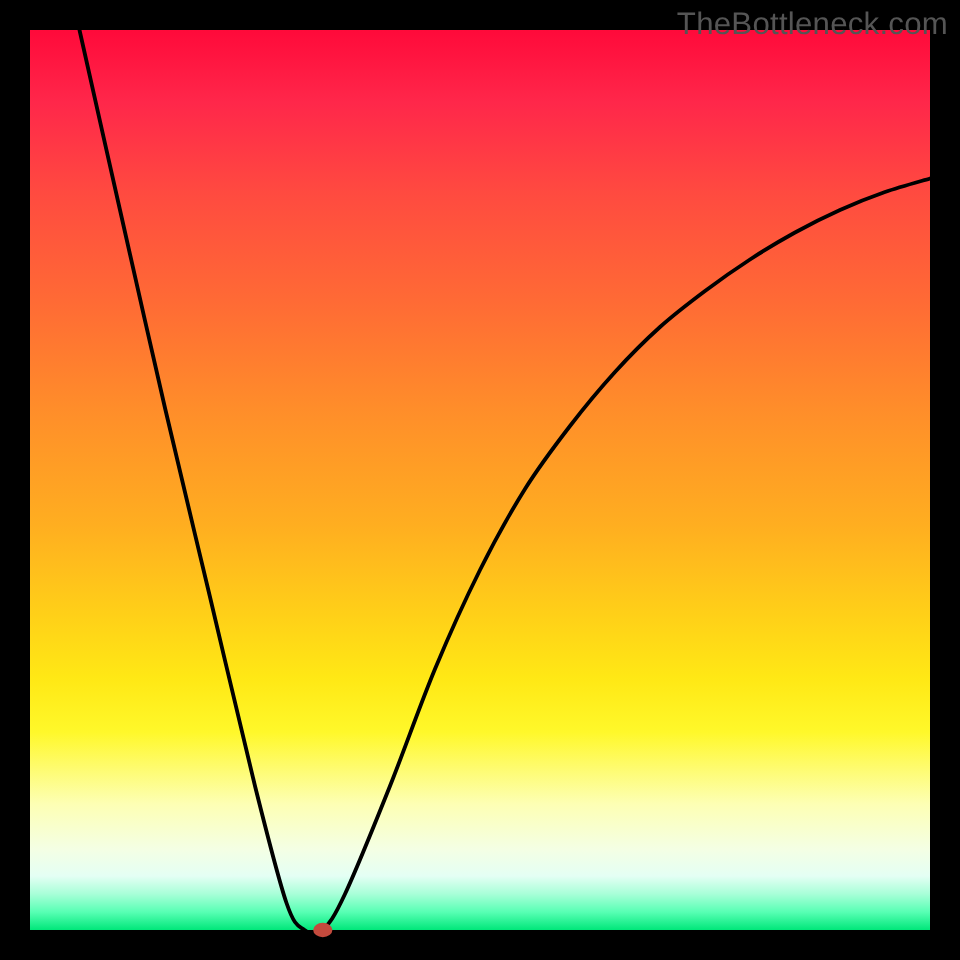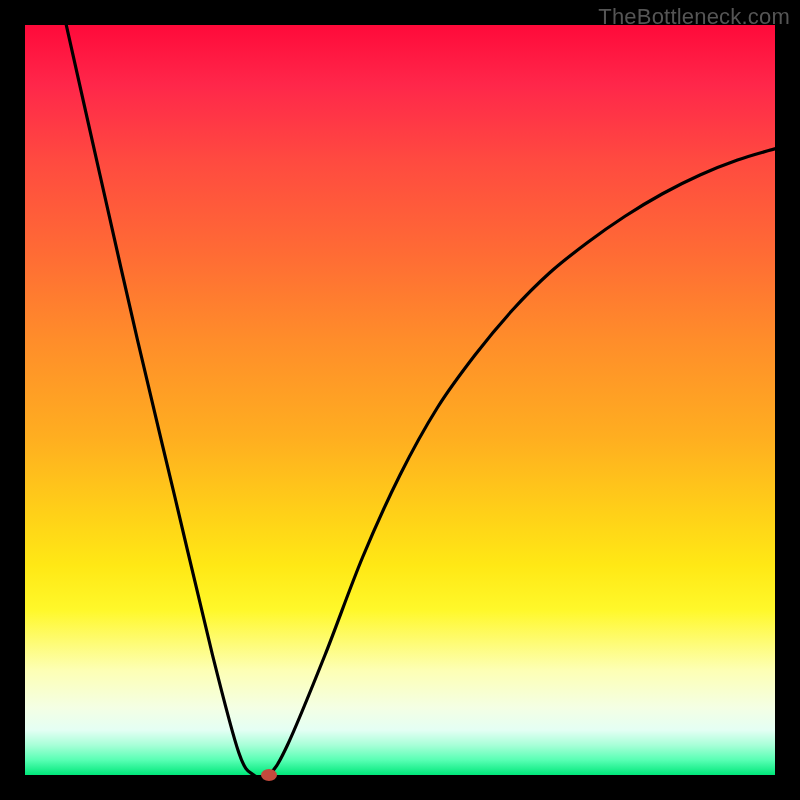--- a/index.html
+++ b/index.html
@@ -15,21 +15,21 @@
     position: relative;
     width: 800px;
     height: 800px;
     background: #000;
   }
   .watermark {
     position: absolute;
     top: 4px;
     right: 10px;
     color: #555;
-    font-size: 22px;
+    font-size: 26px;
     font-weight: 500;
     letter-spacing: 0.2px;
     user-select: none;
     z-index: 4;
   }
   .plot-area {
     position: absolute;
     left: 25px;
     top: 25px;
     width: 750px;

